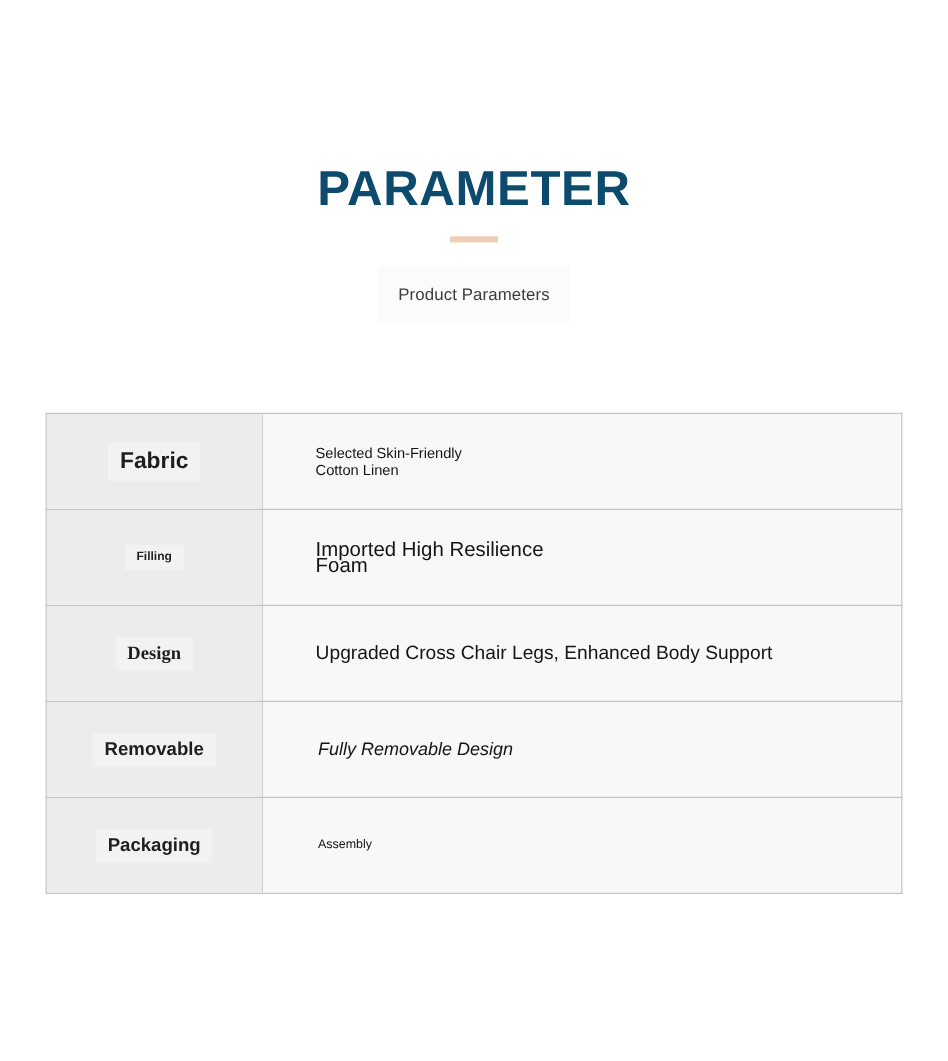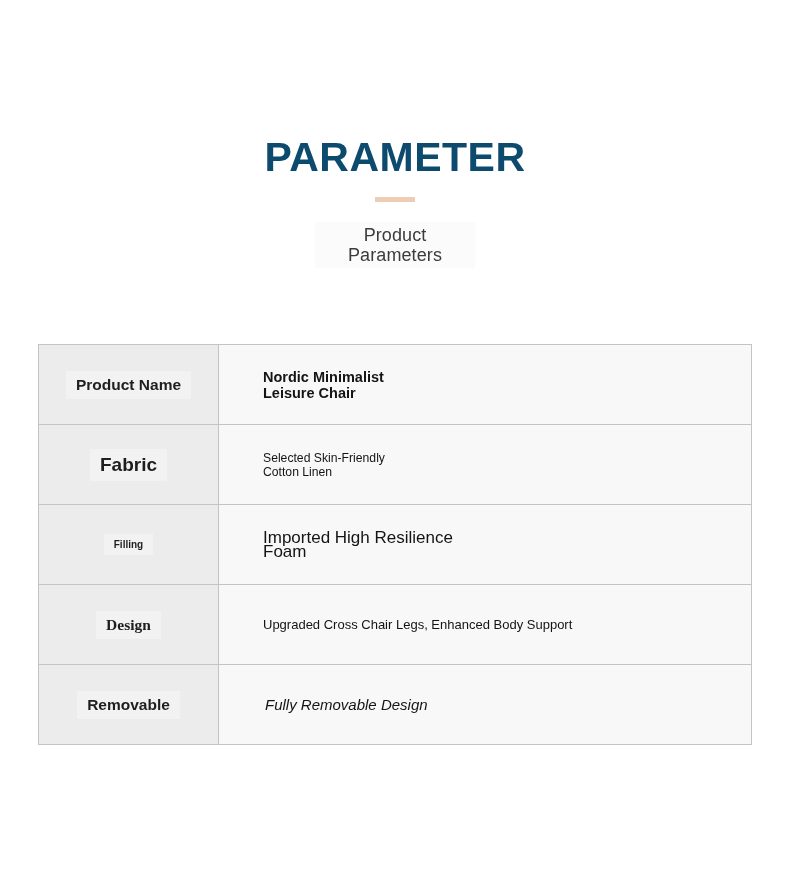--- a/index.html
+++ b/index.html
@@ -55,21 +55,21 @@
     margin: 20px auto 0 auto;
     width: 160px;
     height: 46px;
     display: flex;
     align-items: center;
     justify-content: center;
     background: #fbfbfb;
   }
 
   .subtitle {
-    font-size: 18px;
+    font-size: 14px;
     line-height: 20px;
     font-weight: 400;
     color: #3b3b3b;
     letter-spacing: 0.1px;
   }
 
   
   .param-table {
     position: absolute;
     left: 38px;
@@ -122,21 +122,21 @@
   .r0 .cell-label .label-inner { font-size: 15.5px; }
   .r1 .cell-label .label-inner { font-size: 19px; }
   .r2 .cell-label .label-inner { font-size: 10px; }
   .r3 .cell-label .label-inner { font-size: 15.5px; font-family: Liberation Serif, serif; }
   .r4 .cell-label .label-inner { font-size: 15.5px; }
   .r5 .cell-label .label-inner { font-size: 15.5px; }
 
   .r0 .cell-value .value-inner { font-size: 14.5px; line-height: 16px; font-weight: 600; padding-left: 44px; }
   .r1 .cell-value .value-inner { font-size: 12.2px; line-height: 14px; padding-left: 44px; }
   .r2 .cell-value .value-inner { font-size: 17px; line-height: 14px; padding-left: 44px; }
-  .r3 .cell-value .value-inner { font-size: 13px; line-height: 14px; padding-left: 44px; }
+  .r3 .cell-value .value-inner { font-size: 16px; line-height: 14px; padding-left: 44px; }
   .r4 .cell-value .value-inner { font-size: 15px; line-height: 14px; padding-left: 46px; font-style: italic; }
   .r5 .cell-value .value-inner { font-size: 10.4px; line-height: 13px; padding-left: 46px; }
 </style>
 </head>
 <body>
 
 <div class="page">
 
   <div class="header">
     <h1 class="page-title">PARAMETER</h1>
@@ -144,29 +144,20 @@
     <div class="accent-rule"></div>
 
     <div class="subtitle-wrap">
       <div class="subtitle">Product Parameters</div>
     </div>
   </div>
 
   <table class="param-table">
     <tbody>
 
-      <tr class="r0">
-        <td class="cell-label">
-          <span class="label-inner">Product Name</span>
-        </td>
-        <td class="cell-value">
-          <span class="value-inner">Nordic Minimalist
-Leisure Chair</span>
-        </td>
-      </tr>
 
       <tr class="r1">
         <td class="cell-label">
           <span class="label-inner">Fabric</span>
         </td>
         <td class="cell-value">
           <span class="value-inner">Selected Skin-Friendly
 Cotton Linen</span>
         </td>
       </tr>
@@ -192,17 +183,25 @@
 
       <tr class="r4">
         <td class="cell-label">
           <span class="label-inner">Removable</span>
         </td>
         <td class="cell-value">
           <span class="value-inner">Fully Removable Design</span>
         </td>
       </tr>
 
+      <tr class="r5">
+        <td class="cell-label">
+          <span class="label-inner">Packaging</span>
+        </td>
+        <td class="cell-value">
+          <span class="value-inner">Assembly</span>
+        </td>
+      </tr>
 
     </tbody>
   </table>
 
 </div>
 
 </body></html>

